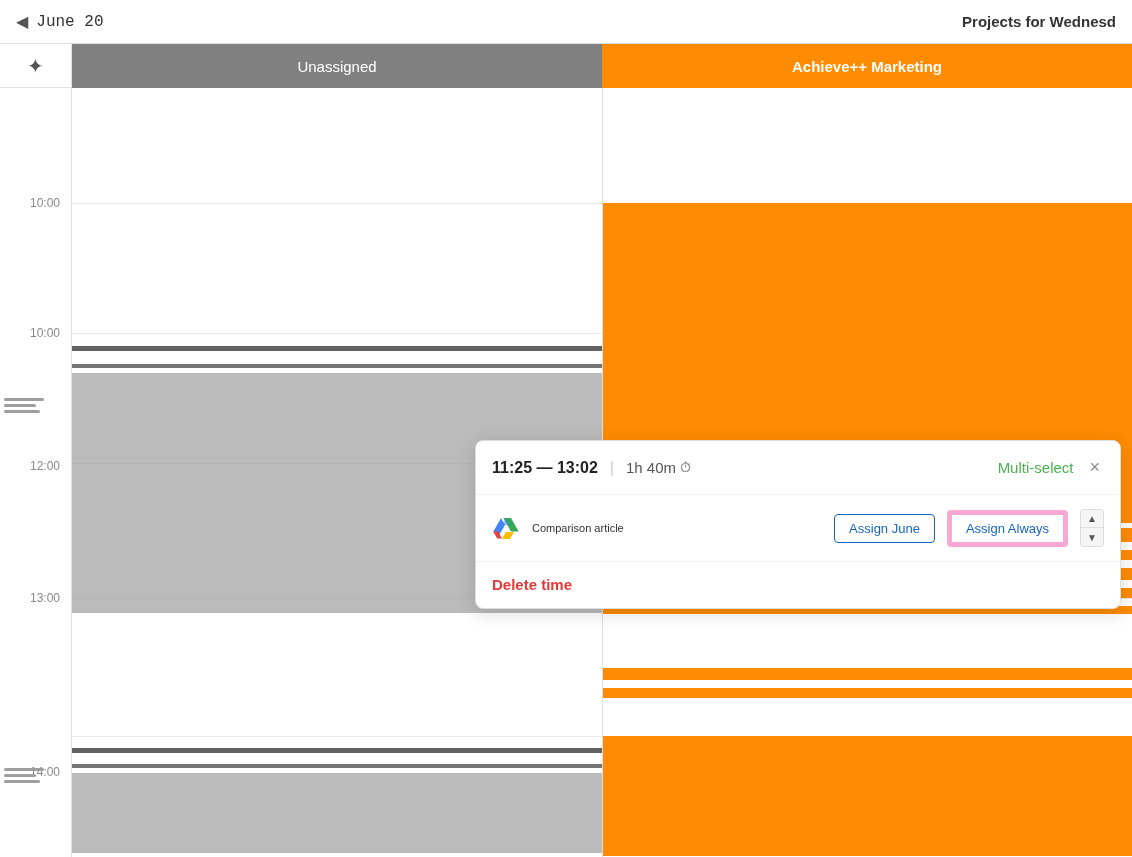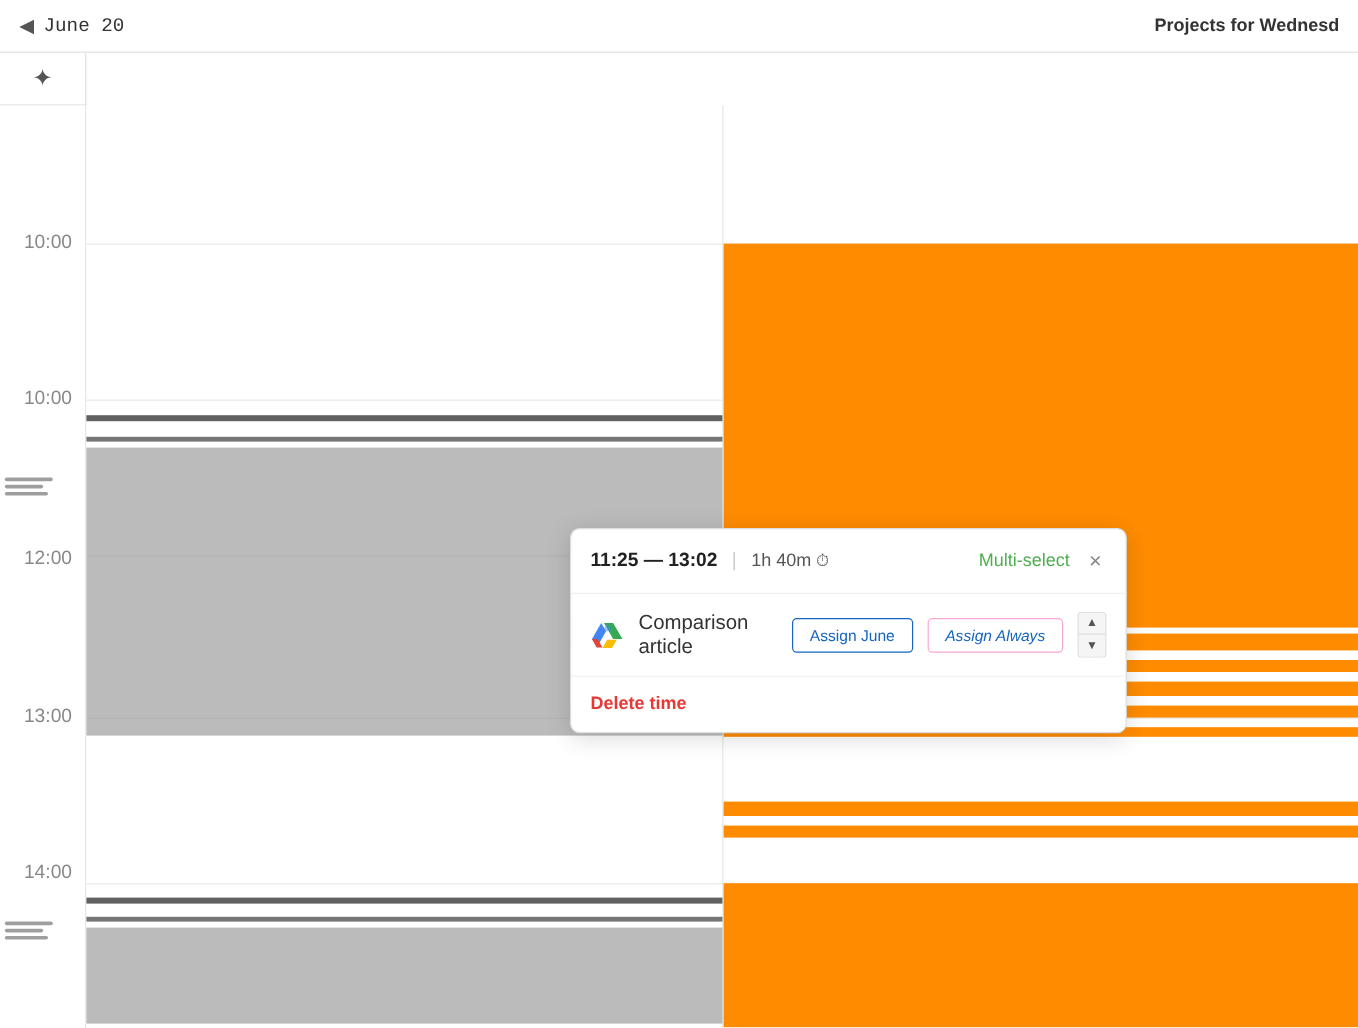--- a/index.html
+++ b/index.html
@@ -44,21 +44,21 @@
       flex-shrink: 0;
       background: #fff;
       border-right: 1px solid #e0e0e0;
       position: relative;
     }
     .time-label {
       position: absolute;
       left: 0;
       width: 68px;
       text-align: right;
-      font-size: 16px;
+      font-size: 12px;
       color: #888;
       transform: translateY(-50%);
       padding-right: 8px;
     }
     .col-unassigned {
       flex: 1;
       background: #fff;
       border-right: 1px solid #e0e0e0;
       position: relative;
     }
@@ -108,21 +108,21 @@
       border-radius: 2px;
     }
 
     
     .popup {
       position: absolute;
       background: #fff;
       border: 1px solid #ddd;
       border-radius: 8px;
       box-shadow: 0 4px 20px rgba(0,0,0,0.15);
-      width: 464px;
+      width: 646px;
       z-index: 100;
       padding: 0;
       overflow: hidden;
     }
     .popup-header {
       display: flex;
       align-items: center;
       padding: 14px 16px;
       border-bottom: 1px solid #f0f0f0;
       gap: 12px;
@@ -161,44 +161,43 @@
       padding: 14px 16px;
       gap: 12px;
       border-bottom: 1px solid #f0f0f0;
     }
     .drive-icon {
       width: 28px;
       height: 28px;
       flex-shrink: 0;
     }
     .popup-task-name {
-      font-size: 17px;
+      font-size: 11px;
       color: #333;
       flex: 1;
     }
     .btn-assign-once {
       border: 1px solid #1565C0;
       background: #fff;
       color: #1565C0;
       font-size: 13px;
       font-weight: 500;
       padding: 6px 14px;
       border-radius: 4px;
       cursor: pointer;
     }
     .btn-assign-always {
-      border: 1px solid #f9a8d4;
+      border: 5px solid #f9a8d4;
       background: #fff;
       color: #1565C0;
       font-size: 13px;
       font-weight: 500;
       padding: 6px 14px;
       border-radius: 4px;
       cursor: pointer;
-      font-style: italic;
     }
     .scroll-buttons {
       display: flex;
       flex-direction: column;
       border: 1px solid #ddd;
       border-radius: 3px;
       overflow: hidden;
     }
     .scroll-btn {
       width: 22px;
@@ -251,34 +250,42 @@
       <span class="chevron">◀</span>
       <span style="font-size:16px; font-weight:500; color:#333;font-family:Liberation Mono, monospace;">June 20</span>
     </div>
     <div style="font-size:15px; font-weight:600; color:#333;">Projects for Wednesd</div>
   </div>
 
   <div class="icon-area" style="position:absolute; top:44px; left:0; width:72px; height:44px;">
     <span class="wand-icon">✦</span>
   </div>
 
+  <div style="position:absolute; top:44px; left:72px; width:calc(1132px - 72px); height:44px; display:flex;">
+    <div class="col-header-unassigned" style="flex:1;">
+      <span>Unassigned</span>
+    </div>
+    <div class="col-header-achieve" style="flex:1;">
+      <span>Achieve++ Marketing</span>
+    </div>
+  </div>
 
   <div style="position:absolute; top:88px; left:0; width:1132px; height:769px; display:flex;">
 
     <div class="time-labels" style="width:72px; flex-shrink:0; position:relative; background:#fff;">
 
       <div class="time-label" style="top:115px;">10:00</div>
 
       <div class="time-label" style="top:245px;">10:00</div>
 
       <div class="time-label" style="top:378px;">12:00</div>
 
       <div class="time-label" style="top:510px;">13:00</div>
 
-      <div class="time-label" style="top:640px;">14:00</div>
+      <div class="time-label" style="top:684px;">14:00</div>
 
       <div class="text-lines" style="top:310px;">
         <div class="text-line-item"></div>
         <div class="text-line-item" style="width:32px;"></div>
         <div class="text-line-item" style="width:36px;"></div>
       </div>
 
       <div class="text-lines" style="top:680px;">
         <div class="text-line-item"></div>
         <div class="text-line-item" style="width:32px;"></div>

